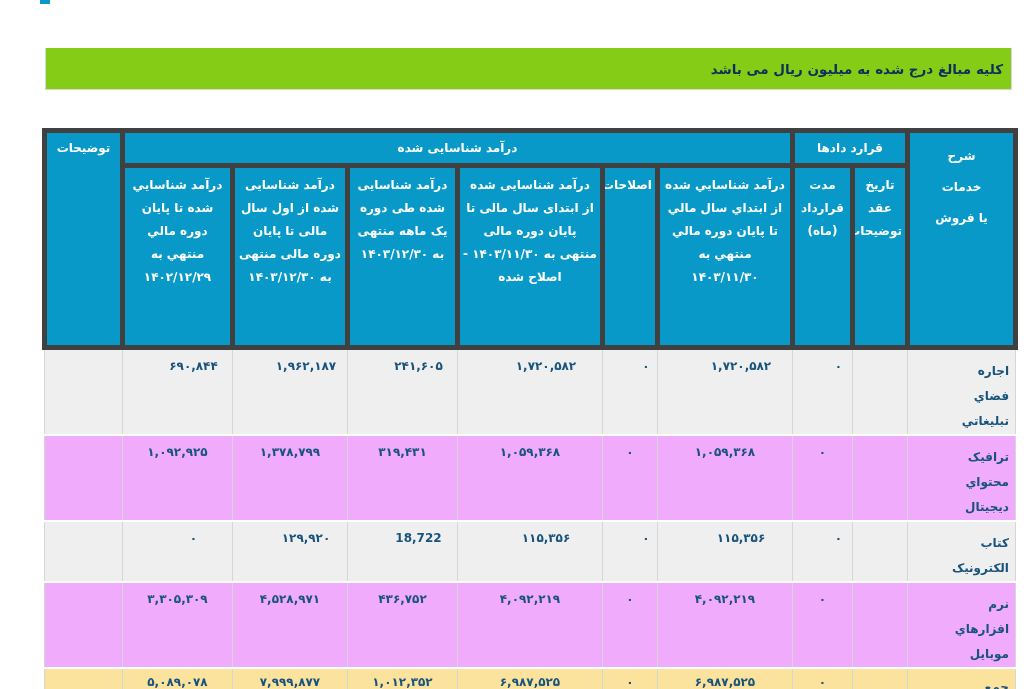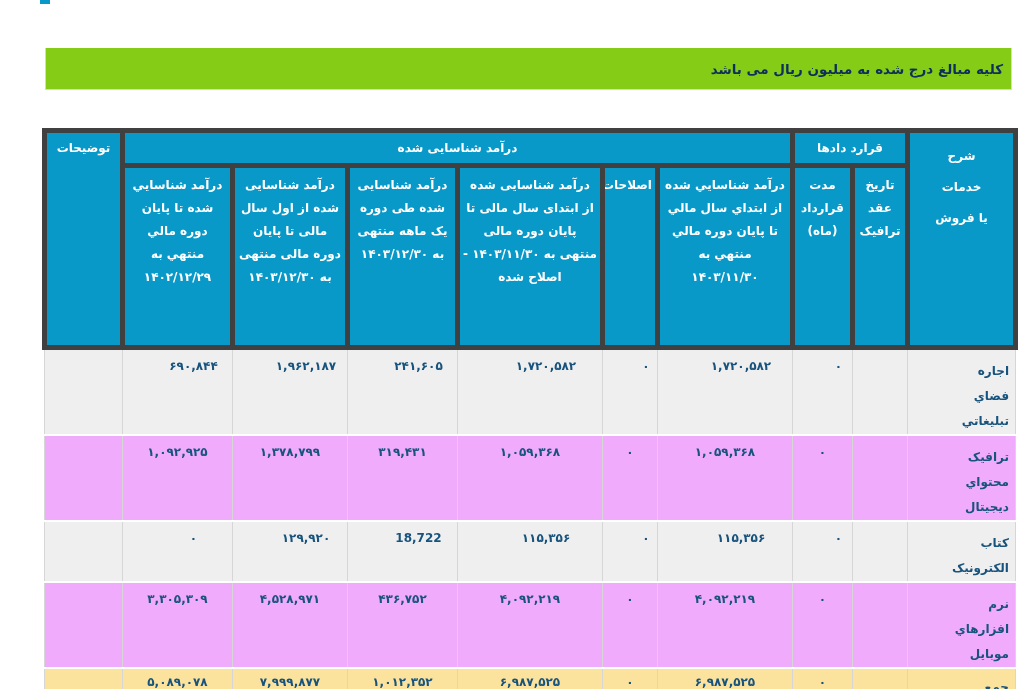--- a/index.html
+++ b/index.html
@@ -71,21 +71,21 @@
     <thead>
       <tr class="h1">
         <th rowspan="2" class="vtop pre">شرح
 خدمات
 یا فروش</th>
         <th colspan="2">قرارد دادها</th>
         <th colspan="6">درآمد شناسایی شده</th>
         <th rowspan="2" class="vtop">توضیحات</th>
       </tr>
       <tr class="h2">
-        <th>تاریخ عقد ترافیک</th>
+        <th>تاریخ عقد توضیحات</th>
         <th>مدت قرارداد (ماه)</th>
         <th>درآمد شناسايي شده از ابتداي سال مالي تا پایان دوره مالي منتهي به ۱۴۰۳/۱۱/۳۰</th>
         <th>اصلاحات</th>
         <th>درآمد شناسایی شده از ابتدای سال مالی تا پایان دوره مالی منتهی به ۱۴۰۳/۱۱/۳۰ - اصلاح شده</th>
         <th>درآمد شناسایی شده طی دوره یک ماهه منتهی به ۱۴۰۳/۱۲/۳۰</th>
         <th>درآمد شناسایی شده از اول سال مالی تا پایان دوره مالی منتهی به ۱۴۰۳/۱۲/۳۰</th>
         <th>درآمد شناسايي شده تا پایان دوره مالي منتهي به ۱۴۰۲/۱۲/۲۹</th>
       </tr>
     </thead>
     <tbody>

